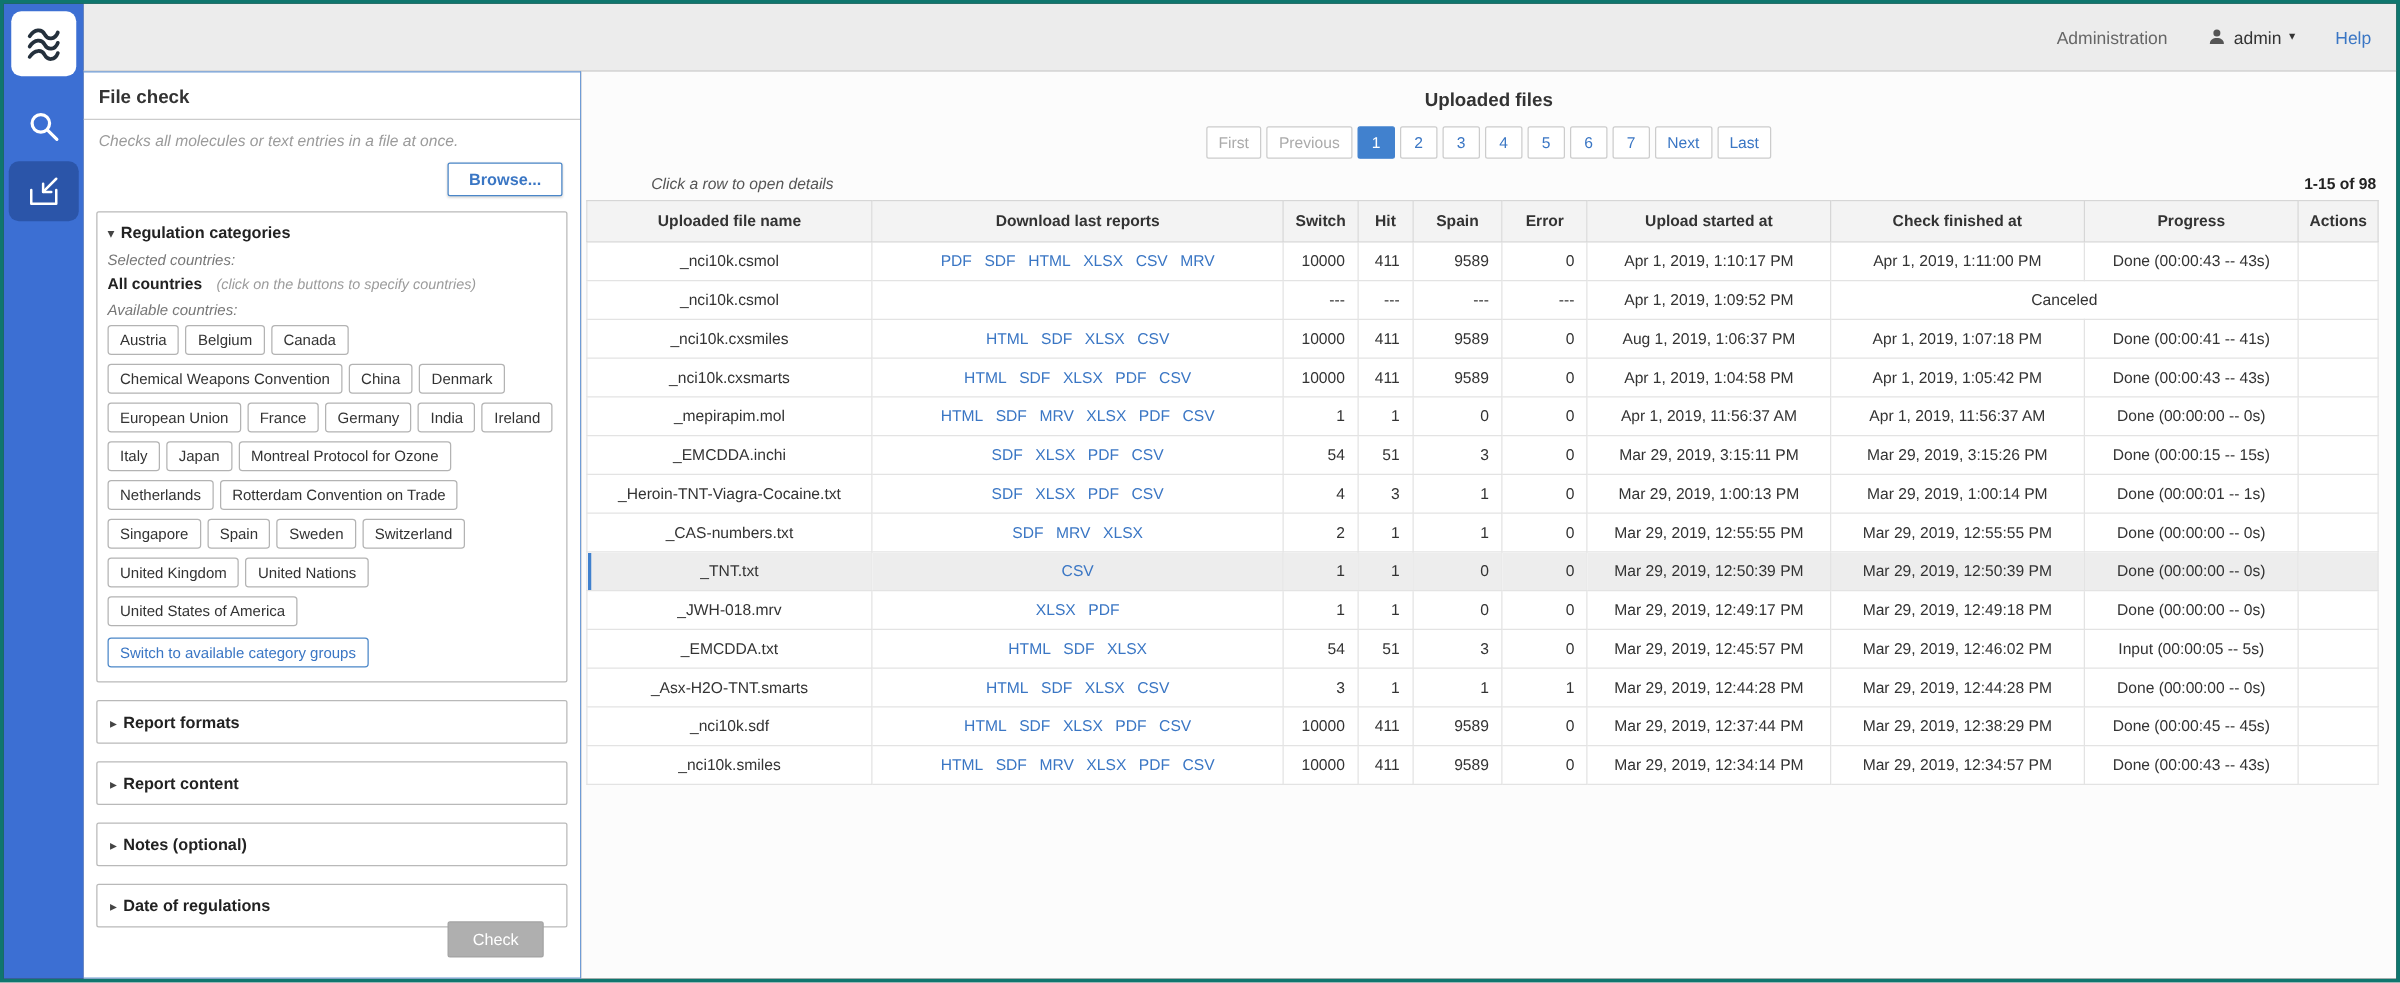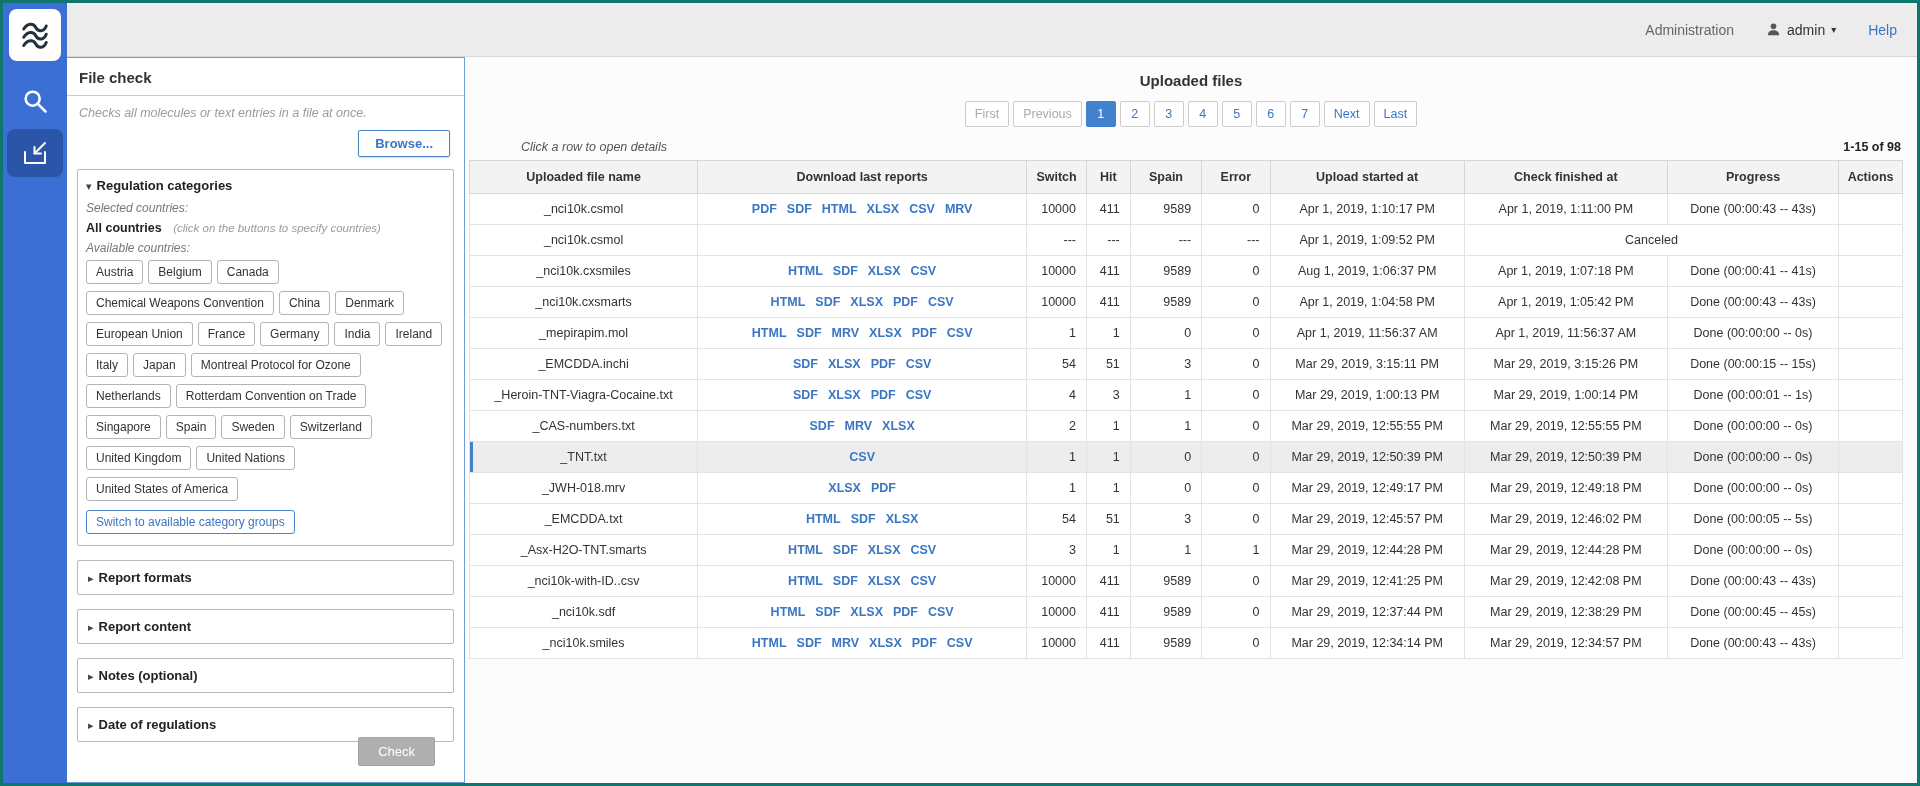--- a/index.html
+++ b/index.html
@@ -52,21 +52,21 @@
   .meta-row { display:flex; justify-content:space-between; align-items:flex-end; margin:13px 16px 6px 4px; }
   .hint { font-style:italic; color:#555; font-size:12.5px; padding-left:52px; }
   .range { font-weight:bold; font-size:12.5px; color:#222; }
   table.files { border-collapse:collapse; margin:0 14px 0 4px; table-layout:fixed; background:#fff; }
   table.files th { background:#F3F3F3; border:1px solid #D6D6D6; font-size:12.5px; font-weight:bold; color:#333; padding:9px 4px; text-align:center; overflow:hidden; }
   table.files td { border:1px solid #E3E3E3; font-size:12.5px; color:#333; padding:8px 6px; text-align:center; white-space:nowrap; overflow:hidden; }
   table.files td.num { text-align:right; padding-right:10px; }
   tr.selected td { background:#EDEDED; }
   tr.selected td:first-child { box-shadow:inset 3px 0 0 #4181CE; }
   tbody tr { cursor:pointer; }
-  a.report-link { color:#3A76C4; text-decoration:none; margin:0 5px; cursor:pointer;font-weight:bold; }
+  a.report-link { color:#3A76C4; text-decoration:none; margin:0 5px; cursor:pointer; }
 </style>
 </head>
 <body>
 
 <div class="screen">
 
   <div class="sidebar">
     <div class="logo">
       <svg viewBox="0 0 48 48">
         <g fill="none" stroke="#24303C" stroke-width="4" stroke-linecap="round">
@@ -333,48 +333,36 @@
           </tr>
           <tr>
             <td>_EMCDDA.txt</td>
             <td><a class="report-link">HTML</a><a class="report-link">SDF</a><a class="report-link">XLSX</a></td>
             <td class="num">54</td>
             <td class="num">51</td>
             <td class="num">3</td>
             <td class="num">0</td>
             <td>Mar 29, 2019, 12:45:57 PM</td>
             <td>Mar 29, 2019, 12:46:02 PM</td>
-            <td>Done (00:00:05 -- 5s)</td>
+            <td>Input (00:00:05 -- 5s)</td>
             <td></td>
           </tr>
           <tr>
             <td>_Asx-H2O-TNT.smarts</td>
             <td><a class="report-link">HTML</a><a class="report-link">SDF</a><a class="report-link">XLSX</a><a class="report-link">CSV</a></td>
             <td class="num">3</td>
             <td class="num">1</td>
             <td class="num">1</td>
             <td class="num">1</td>
             <td>Mar 29, 2019, 12:44:28 PM</td>
             <td>Mar 29, 2019, 12:44:28 PM</td>
             <td>Done (00:00:00 -- 0s)</td>
             <td></td>
           </tr>
           <tr>
-            <td>_nci10k-with-ID..csv</td>
-            <td><a class="report-link">HTML</a><a class="report-link">SDF</a><a class="report-link">XLSX</a><a class="report-link">CSV</a></td>
-            <td class="num">10000</td>
-            <td class="num">411</td>
-            <td class="num">9589</td>
-            <td class="num">0</td>
-            <td>Mar 29, 2019, 12:41:25 PM</td>
-            <td>Mar 29, 2019, 12:42:08 PM</td>
-            <td>Done (00:00:43 -- 43s)</td>
-            <td></td>
-          </tr>
-          <tr>
             <td>_nci10k.sdf</td>
             <td><a class="report-link">HTML</a><a class="report-link">SDF</a><a class="report-link">XLSX</a><a class="report-link">PDF</a><a class="report-link">CSV</a></td>
             <td class="num">10000</td>
             <td class="num">411</td>
             <td class="num">9589</td>
             <td class="num">0</td>
             <td>Mar 29, 2019, 12:37:44 PM</td>
             <td>Mar 29, 2019, 12:38:29 PM</td>
             <td>Done (00:00:45 -- 45s)</td>
             <td></td>

